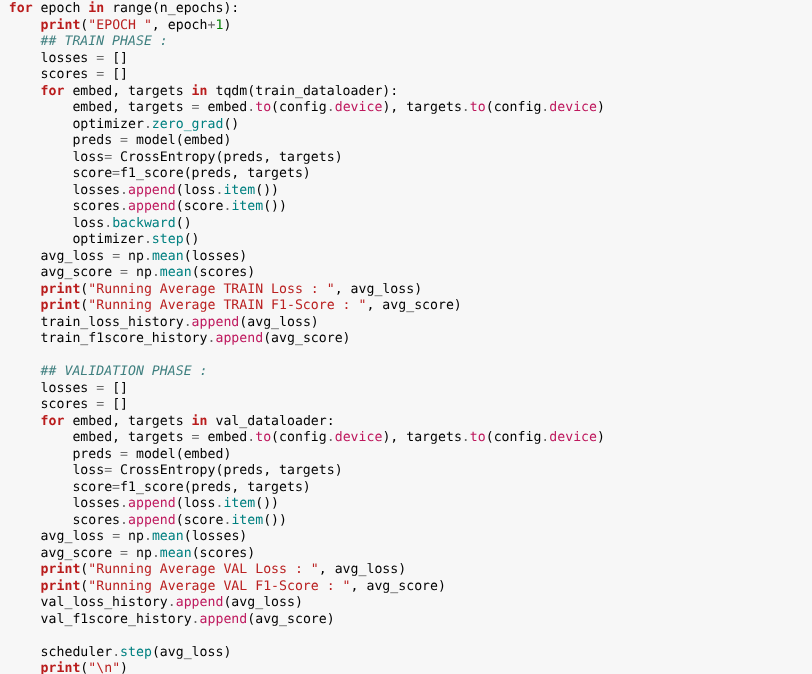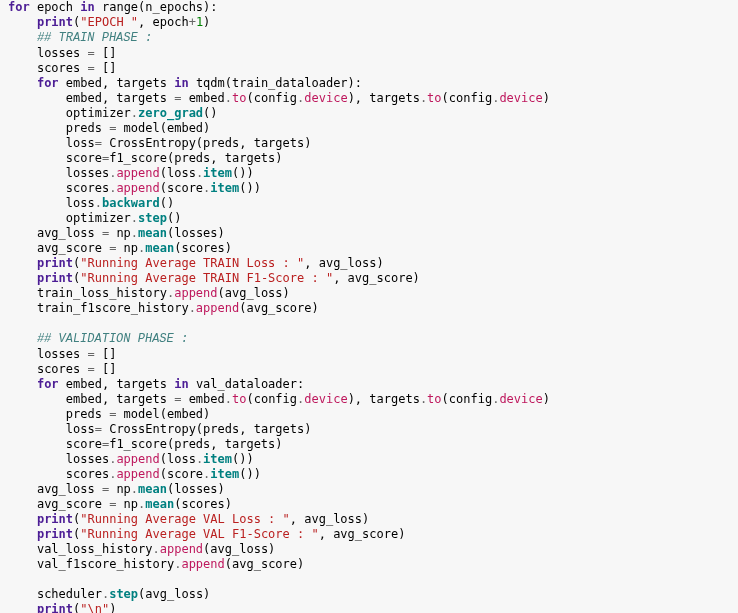--- a/index.html
+++ b/index.html
@@ -9,24 +9,24 @@
     font-family: "SFMono-Regular", Consolas, "Liberation Mono", Menlo, monospace;
     font-size: 12px;
     line-height: 15px;
     color: #000;
   }
   pre {
     margin: 0;
     padding: 0 8px;
     white-space: pre;
   }
-  .kw { color: #4c1d95; font-weight: bold; }   
+  .kw { color: #b91c1c; font-weight: bold; }   
   .str { color: #BA2121; }                      
-  .cmt { color: #408080; font-style: italic; font-family: Liberation Mono, monospace; }  
+  .cmt { color: #408080; font-style: italic; }  
   .num { color: #008000; }                      
   .attr { color: #be185d; }                     
-  .teal { color: #008080; font-weight: bold; }                     
+  .teal { color: #008080; }                     
   .op { color: #666666; }                       
 </style>
 </head>
 <body>
 
 <pre id="code"><div><span></span><span class="kw">for </span><span>epoch </span><span class="kw">in </span><span>range(n_epochs):</span></div><div><span>    </span><span class="kw">print</span><span>(</span><span class="str">"EPOCH "</span><span>, epoch</span><span class="op">+</span><span class="num">1</span><span>)</span></div><div><span>    </span><span class="cmt">## TRAIN PHASE :</span></div><div><span>    </span><span>losses </span><span class="op">=</span><span> []</span></div><div><span>    </span><span>scores </span><span class="op">=</span><span> []</span></div><div><span>    </span><span class="kw">for </span><span>embed, targets </span><span class="kw">in </span><span>tqdm(train_dataloader):</span></div><div><span>        </span><span>embed, targets </span><span class="op">=</span><span> embed</span><span class="op">.</span><span class="attr">to</span><span>(config</span><span class="op">.</span><span class="attr">device</span><span>), targets</span><span class="op">.</span><span class="attr">to</span><span>(config</span><span class="op">.</span><span class="attr">device</span><span>)</span></div><div><span>        </span><span>optimizer</span><span class="op">.</span><span class="teal">zero_grad</span><span>()</span></div><div><span>        </span><span>preds </span><span class="op">=</span><span> model(embed)</span></div><div><span>        </span><span>loss</span><span class="op">=</span><span> CrossEntropy(preds, targets)</span></div><div><span>        </span><span>score</span><span class="op">=</span><span>f1_score(preds, targets)</span></div><div><span>        </span><span>losses</span><span class="op">.</span><span class="attr">append</span><span>(loss</span><span class="op">.</span><span class="teal">item</span><span>())</span></div><div><span>        </span><span>scores</span><span class="op">.</span><span class="attr">append</span><span>(score</span><span class="op">.</span><span class="teal">item</span><span>())</span></div><div><span>        </span><span>loss</span><span class="op">.</span><span class="teal">backward</span><span>()</span></div><div><span>        </span><span>optimizer</span><span class="op">.</span><span class="teal">step</span><span>()</span></div><div><span>    </span><span>avg_loss </span><span class="op">=</span><span> np</span><span class="op">.</span><span class="teal">mean</span><span>(losses)</span></div><div><span>    </span><span>avg_score </span><span class="op">=</span><span> np</span><span class="op">.</span><span class="teal">mean</span><span>(scores)</span></div><div><span>    </span><span class="kw">print</span><span>(</span><span class="str">"Running Average TRAIN Loss : "</span><span>, avg_loss)</span></div><div><span>    </span><span class="kw">print</span><span>(</span><span class="str">"Running Average TRAIN F1-Score : "</span><span>, avg_score)</span></div><div><span>    </span><span>train_loss_history</span><span class="op">.</span><span class="attr">append</span><span>(avg_loss)</span></div><div><span>    </span><span>train_f1score_history</span><span class="op">.</span><span class="attr">append</span><span>(avg_score)</span></div><div><span></span><span> </span></div><div><span>    </span><span class="cmt">## VALIDATION PHASE :</span></div><div><span>    </span><span>losses </span><span class="op">=</span><span> []</span></div><div><span>    </span><span>scores </span><span class="op">=</span><span> []</span></div><div><span>    </span><span class="kw">for </span><span>embed, targets </span><span class="kw">in </span><span>val_dataloader:</span></div><div><span>        </span><span>embed, targets </span><span class="op">=</span><span> embed</span><span class="op">.</span><span class="attr">to</span><span>(config</span><span class="op">.</span><span class="attr">device</span><span>), targets</span><span class="op">.</span><span class="attr">to</span><span>(config</span><span class="op">.</span><span class="attr">device</span><span>)</span></div><div><span>        </span><span>preds </span><span class="op">=</span><span> model(embed)</span></div><div><span>        </span><span>loss</span><span class="op">=</span><span> CrossEntropy(preds, targets)</span></div><div><span>        </span><span>score</span><span class="op">=</span><span>f1_score(preds, targets)</span></div><div><span>        </span><span>losses</span><span class="op">.</span><span class="attr">append</span><span>(loss</span><span class="op">.</span><span class="teal">item</span><span>())</span></div><div><span>        </span><span>scores</span><span class="op">.</span><span class="attr">append</span><span>(score</span><span class="op">.</span><span class="teal">item</span><span>())</span></div><div><span>    </span><span>avg_loss </span><span class="op">=</span><span> np</span><span class="op">.</span><span class="teal">mean</span><span>(losses)</span></div><div><span>    </span><span>avg_score </span><span class="op">=</span><span> np</span><span class="op">.</span><span class="teal">mean</span><span>(scores)</span></div><div><span>    </span><span class="kw">print</span><span>(</span><span class="str">"Running Average VAL Loss : "</span><span>, avg_loss)</span></div><div><span>    </span><span class="kw">print</span><span>(</span><span class="str">"Running Average VAL F1-Score : "</span><span>, avg_score)</span></div><div><span>    </span><span>val_loss_history</span><span class="op">.</span><span class="attr">append</span><span>(avg_loss)</span></div><div><span>    </span><span>val_f1score_history</span><span class="op">.</span><span class="attr">append</span><span>(avg_score)</span></div><div><span></span><span> </span></div><div><span>    </span><span>scheduler</span><span class="op">.</span><span class="teal">step</span><span>(avg_loss)</span></div><div><span>    </span><span class="kw">print</span><span>(</span><span class="str">"\n"</span><span>)</span></div></pre>
 
 </body></html>

